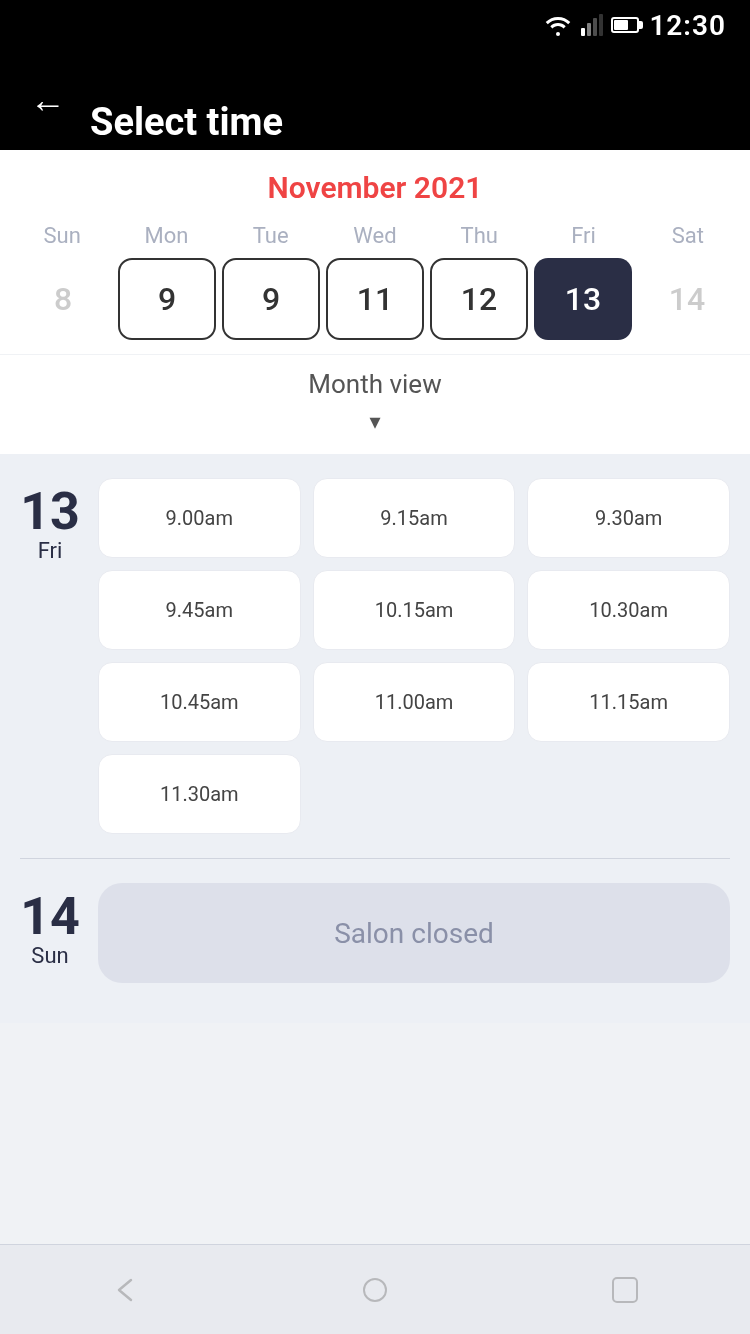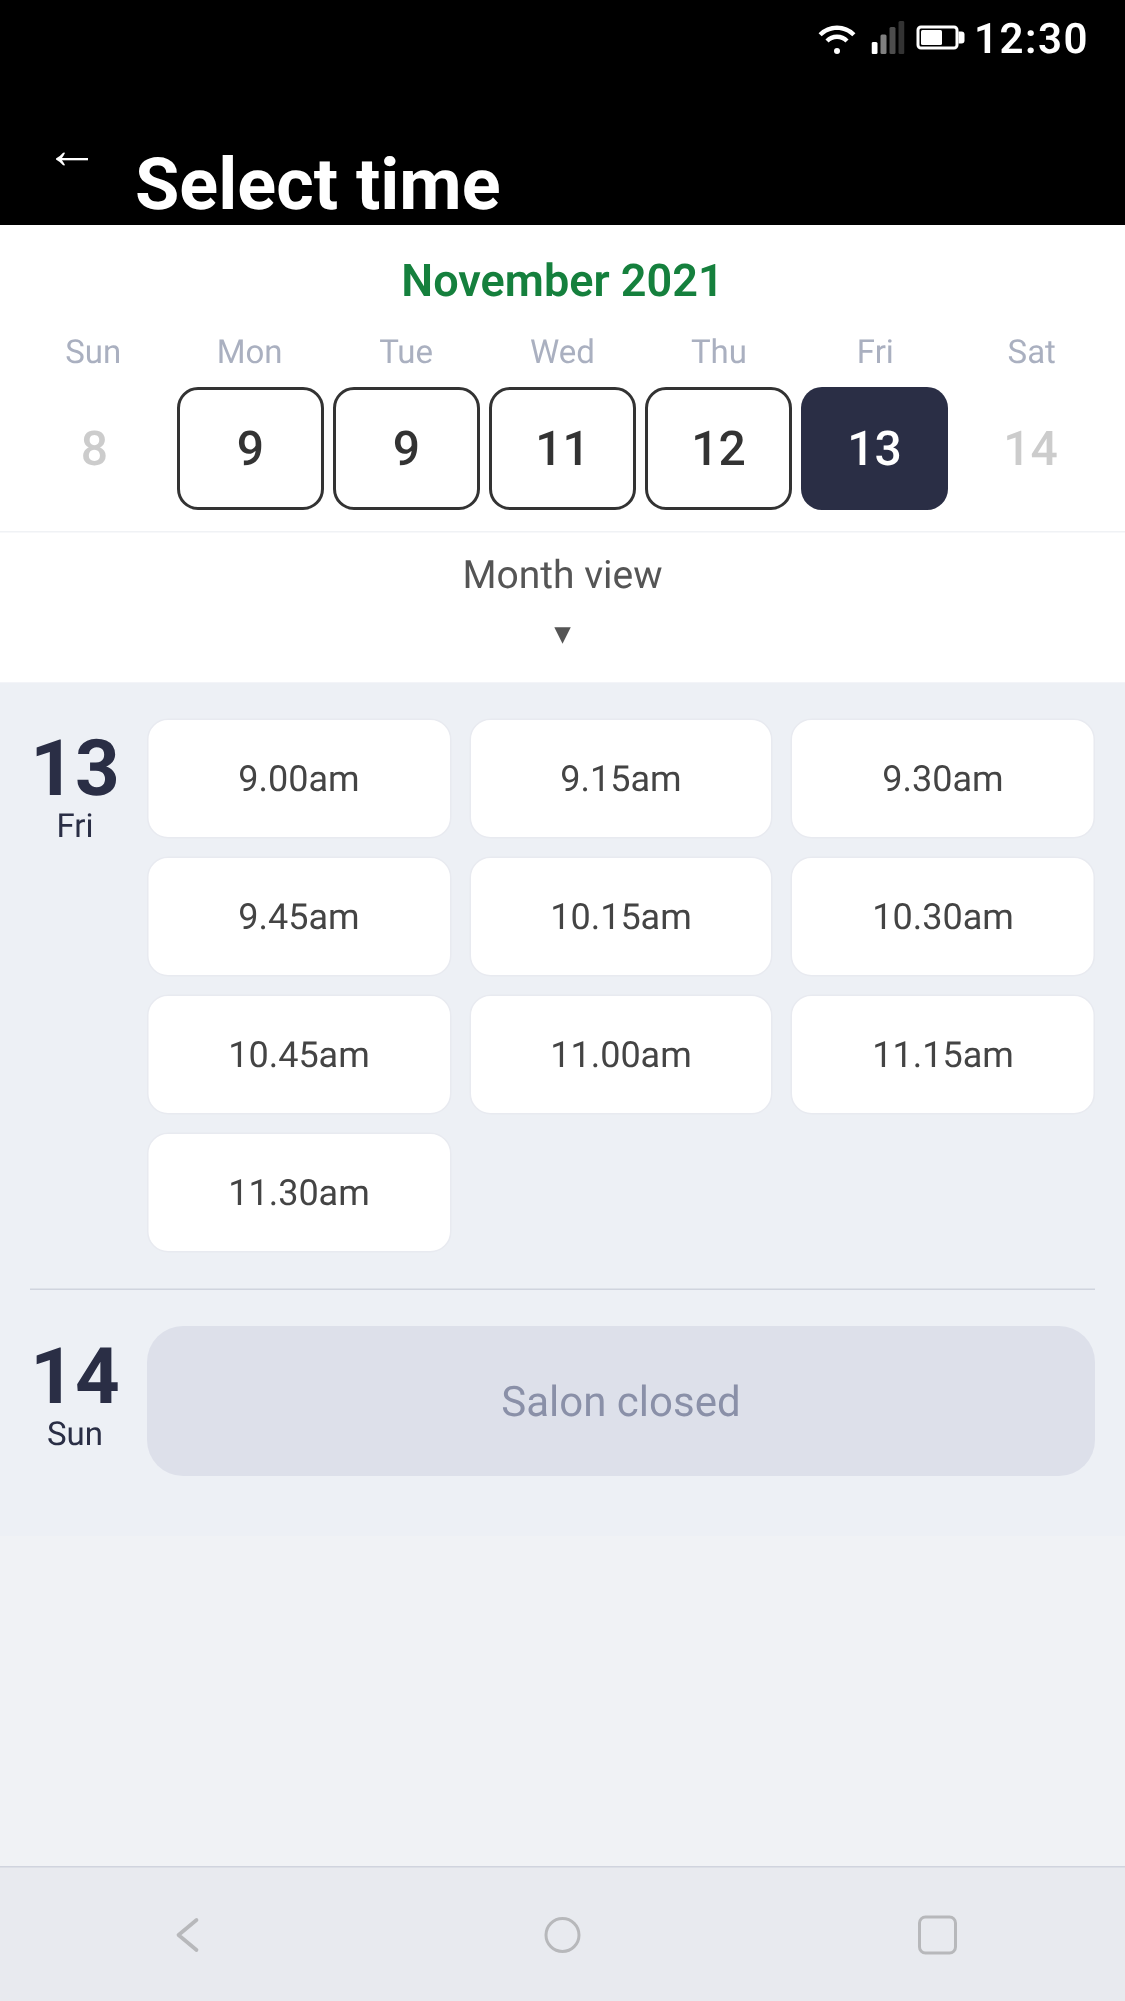--- a/index.html
+++ b/index.html
@@ -73,35 +73,35 @@
       gap: 24px;
     }
     .back-btn {
       color: #fff;
       font-size: 36px;
       cursor: pointer;
       line-height: 1;
     }
     .header-title {
       color: #fff;
-      font-size: 48px;
+      font-size: 38px;
       font-weight: 700;
       margin-top: 44px;
     }
 
     
     .calendar-section {
       background: #fff;
       padding: 20px 0 0 0;
     }
     .month-label {
       text-align: center;
       font-size: 30px;
       font-weight: 600;
-      color: #15803d;
+      color: #ef4444;
       margin-bottom: 18px;
     }
 
     
     .day-headers {
       display: grid;
       grid-template-columns: repeat(7, 1fr);
       text-align: center;
       padding: 0 10px;
       margin-bottom: 10px;
@@ -202,21 +202,21 @@
       gap: 12px;
       flex: 1;
     }
     .time-slot {
       background: #fff;
       border-radius: 14px;
       height: 80px;
       display: flex;
       align-items: center;
       justify-content: center;
-      font-size: 24px;
+      font-size: 20px;
       color: #444;
       cursor: pointer;
       border: 1px solid #e8eaf0;
       text-align: right;
     }
 
     
     .section-divider {
       height: 1px;
       background: #d0d4de;

